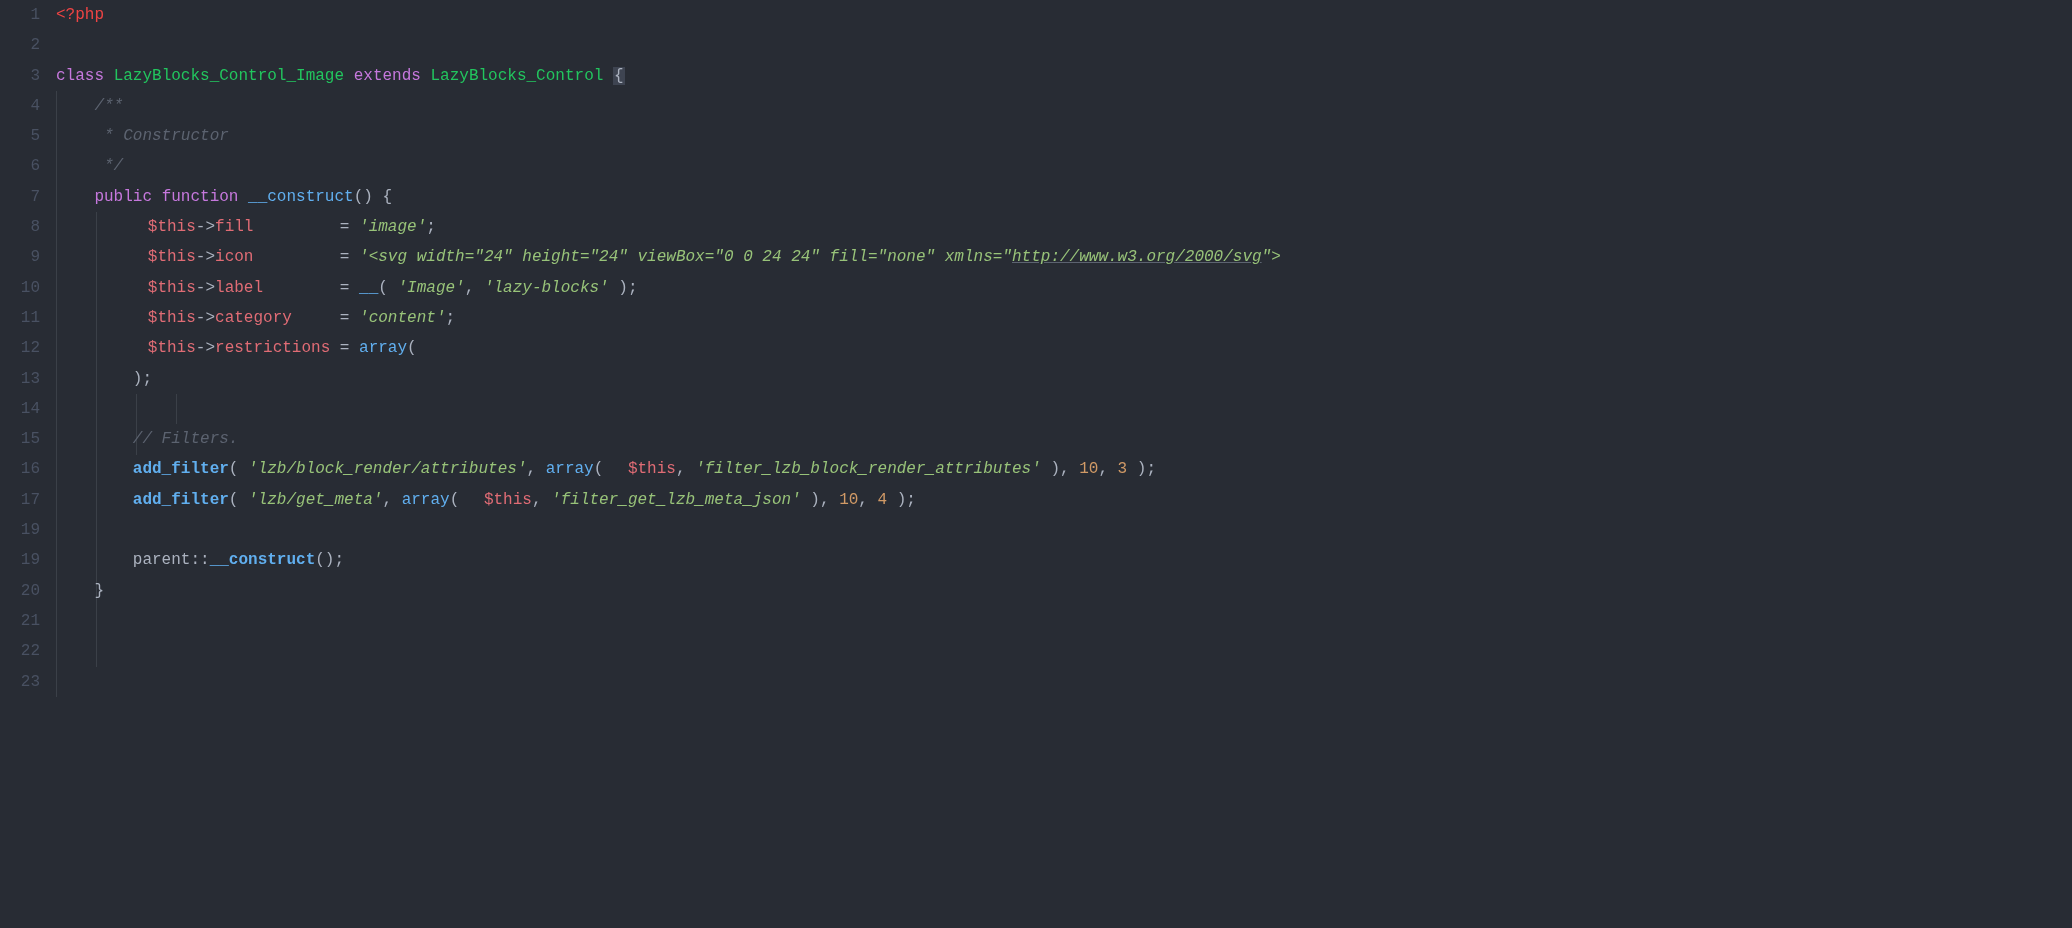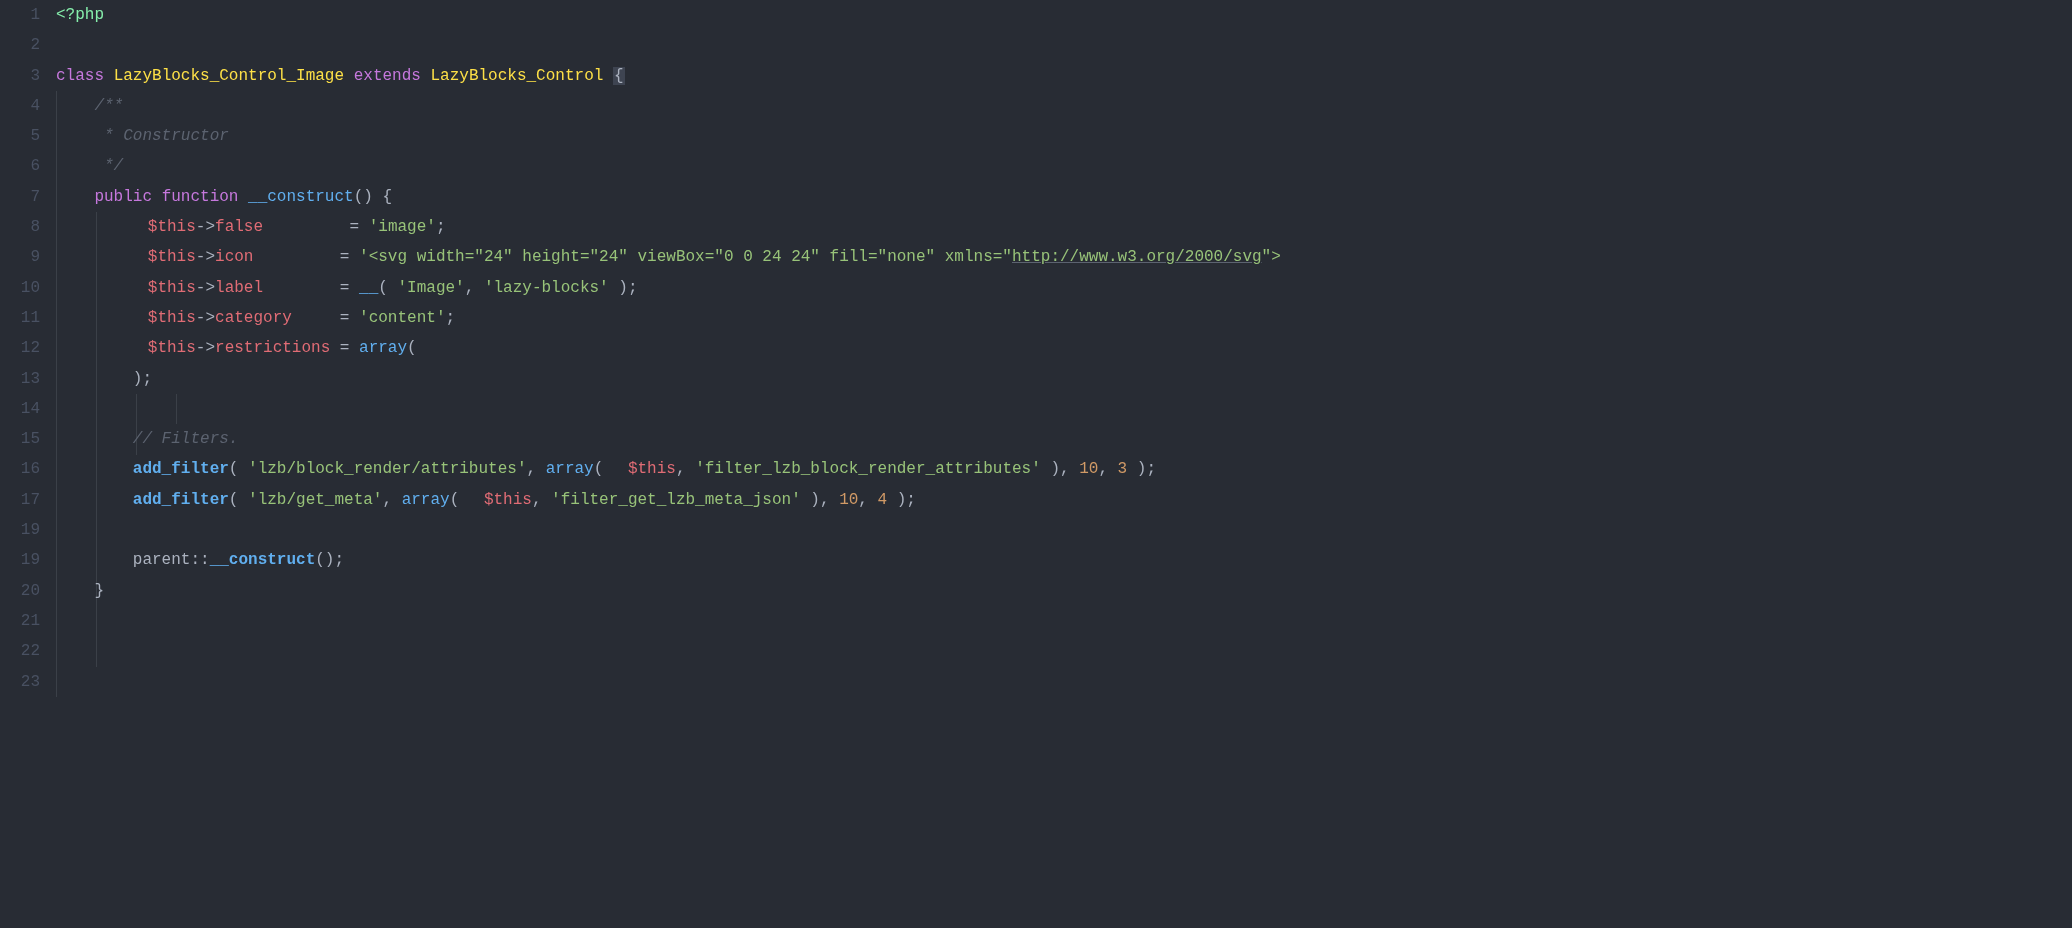--- a/index.html
+++ b/index.html
@@ -38,26 +38,26 @@
 .indent-guide {
   position: absolute;
   width: 1px;
   background: #3b4048;
   top: 0;
   bottom: 0;
 }
 pre { font-family: inherit; margin: 0; }
 
 
-.tag-open { color: #86efac; }
+.tag-open { color: #ef4444; }
 .keyword { color: #c678dd; }
-.class-name { color: #fde047; text-align: center; }
+.class-name { color: #22c55e; text-align: center; }
 .func-name { color: #61afef; }
 .bold-func { color: #61afef; font-weight: bold; margin-top: 48px; }
-.string { color: #98c379; }
+.string { color: #98c379; font-style: italic; }
 .comment { color: #5c6370; font-style: italic; }
 .punct { color: #abb2bf; }
 .brace-hl { color: #abb2bf; background: #3e4451; padding: 0 1px; }
 .variable { color: #e06c75; margin-left: 15px; }
 .arrow { color: #abb2bf; }
 .property { color: #e06c75; }
 .bool { color: #d19a66; }
 .num { color: #d19a66; }
 .underline { text-decoration: underline; text-decoration-color: #5c6370; }
 .default { color: #abb2bf; }
@@ -116,21 +116,21 @@
     <div class="line">
         <pre>    <span class="comment"> * Constructor</span></pre>
       </div>
     <div class="line">
         <pre>    <span class="comment"> */</span></pre>
       </div>
     <div class="line">
         <pre>    <span class="keyword">public</span> <span class="keyword">function</span> <span class="func-name">__construct</span><span class="punct">()</span> <span class="punct">{</span></pre>
       </div>
     <div class="line">
-        <pre>        <span class="variable">$this</span><span class="arrow">-&gt;</span><span class="property">false</span><span class="default">         </span><span class="default">= </span><span class="string">'image'</span><span class="punct">;</span></pre>
+        <pre>        <span class="variable">$this</span><span class="arrow">-&gt;</span><span class="property">fill</span><span class="default">         </span><span class="default">= </span><span class="string">'image'</span><span class="punct">;</span></pre>
       </div>
     <div class="line">
         <pre>        <span class="variable">$this</span><span class="arrow">-&gt;</span><span class="property">icon</span><span class="default">         </span><span class="default">= </span><span class="string">'&lt;svg width="24" height="24" viewBox="0 0 24 24" fill="none" xmlns="</span><span class="string underline">http://www.w3.org/2000/svg</span><span class="string">"&gt;</span></pre>
       </div>
     <div class="line">
         <pre>        <span class="variable">$this</span><span class="arrow">-&gt;</span><span class="property">label</span><span class="default">        </span><span class="default">= </span><span class="func-name">__</span><span class="punct">( </span><span class="string">'Image'</span><span class="punct">, </span><span class="string">'lazy-blocks'</span><span class="punct"> )</span><span class="punct">;</span></pre>
       </div>
     <div class="line">
         <pre>        <span class="variable">$this</span><span class="arrow">-&gt;</span><span class="property">category</span><span class="default">     </span><span class="default">= </span><span class="string">'content'</span><span class="punct">;</span></pre>
       </div>

